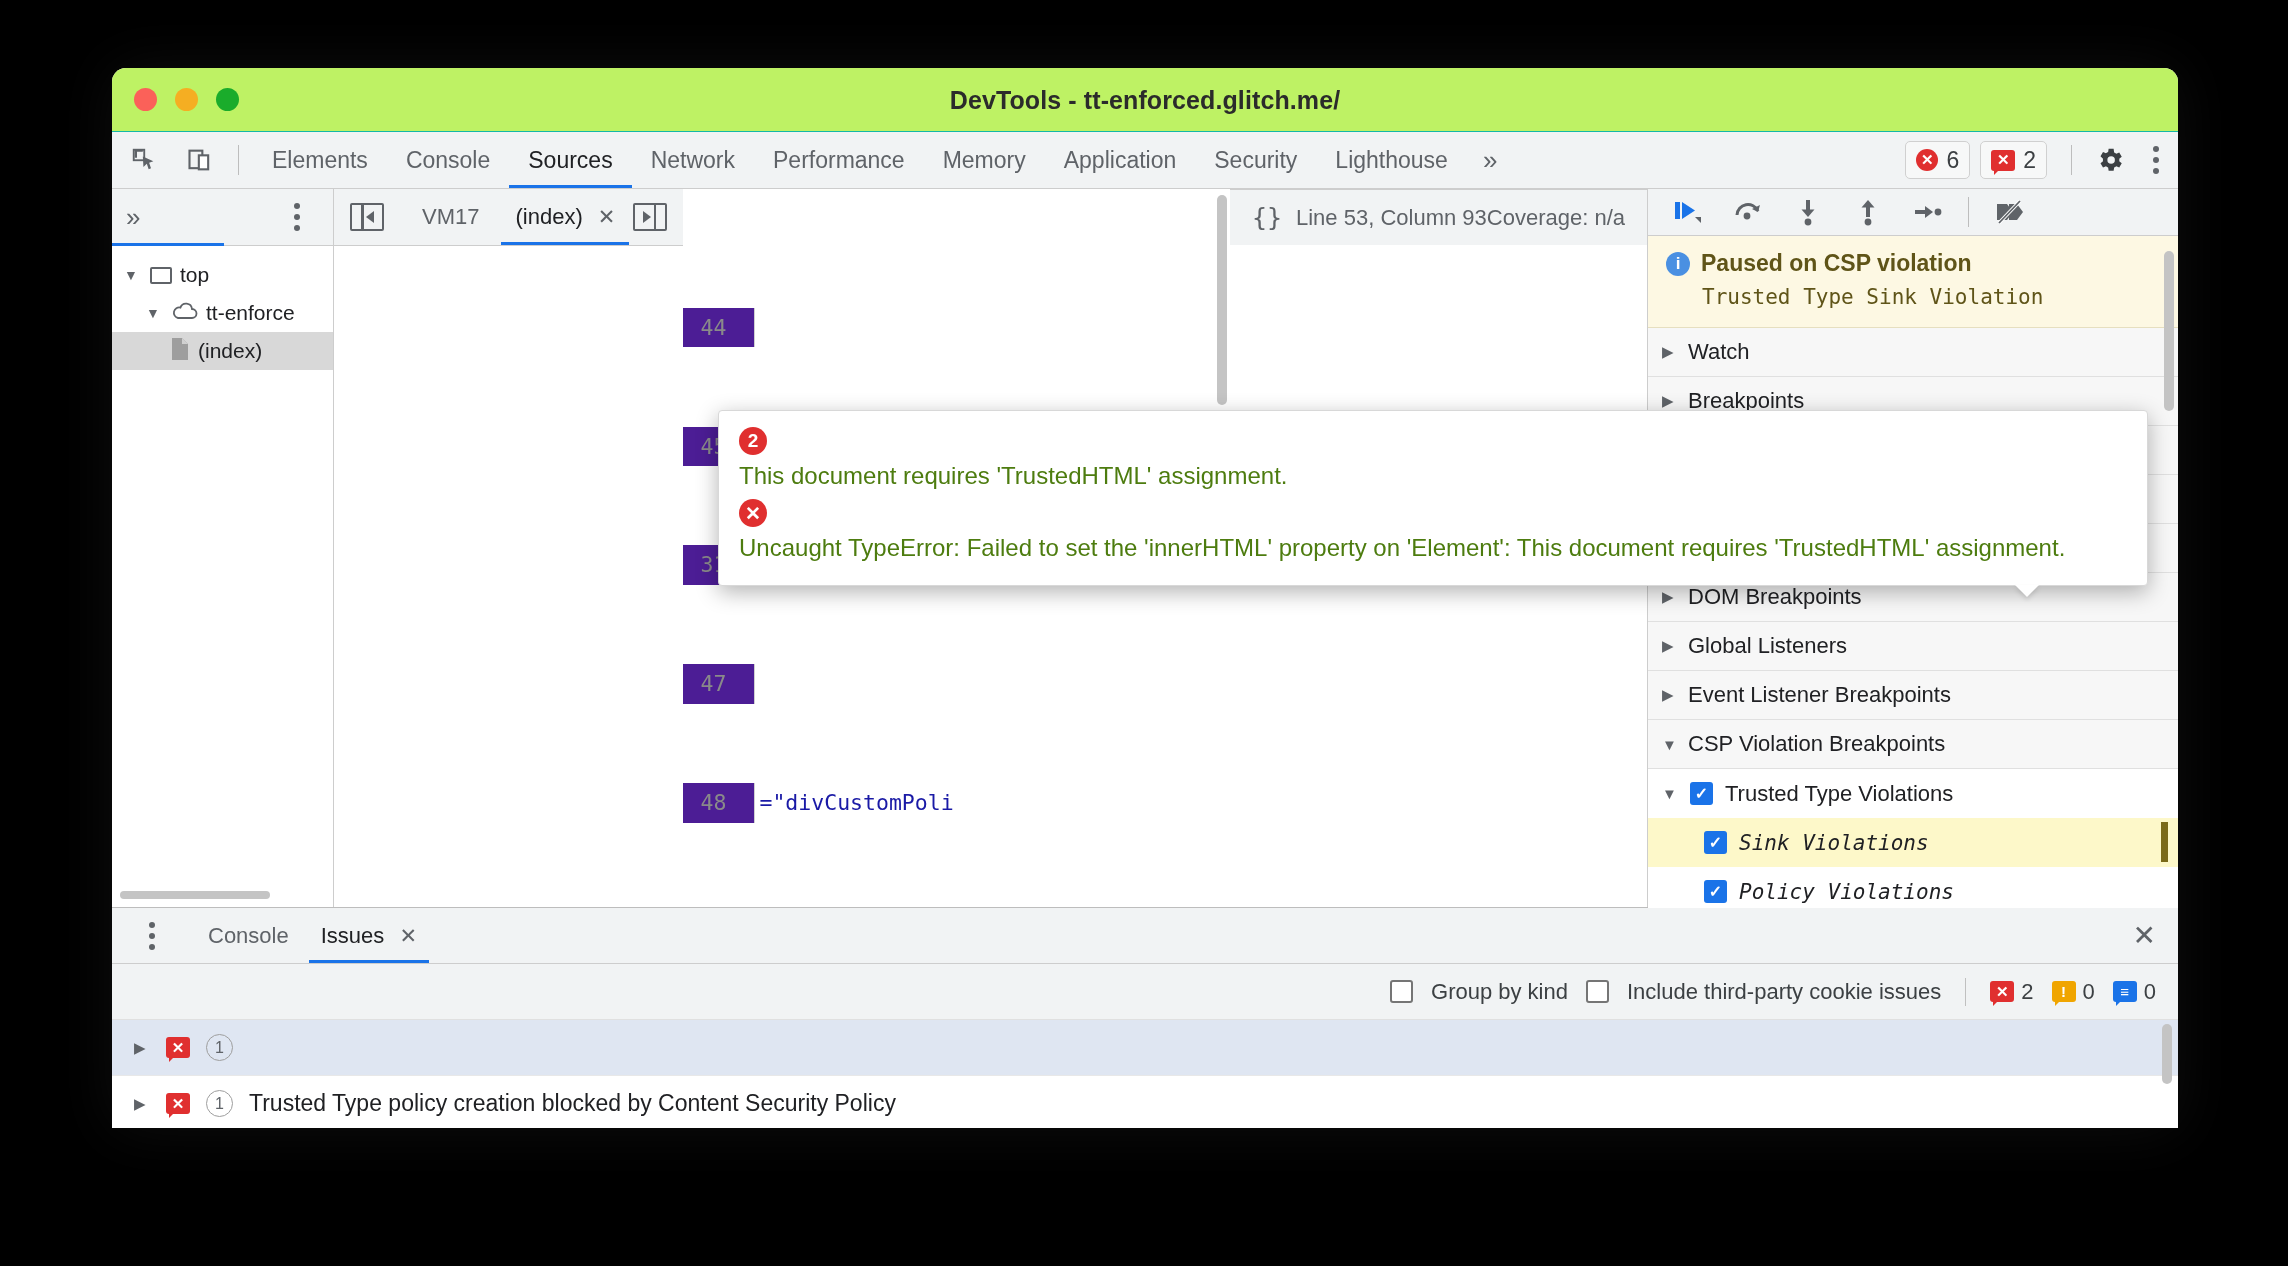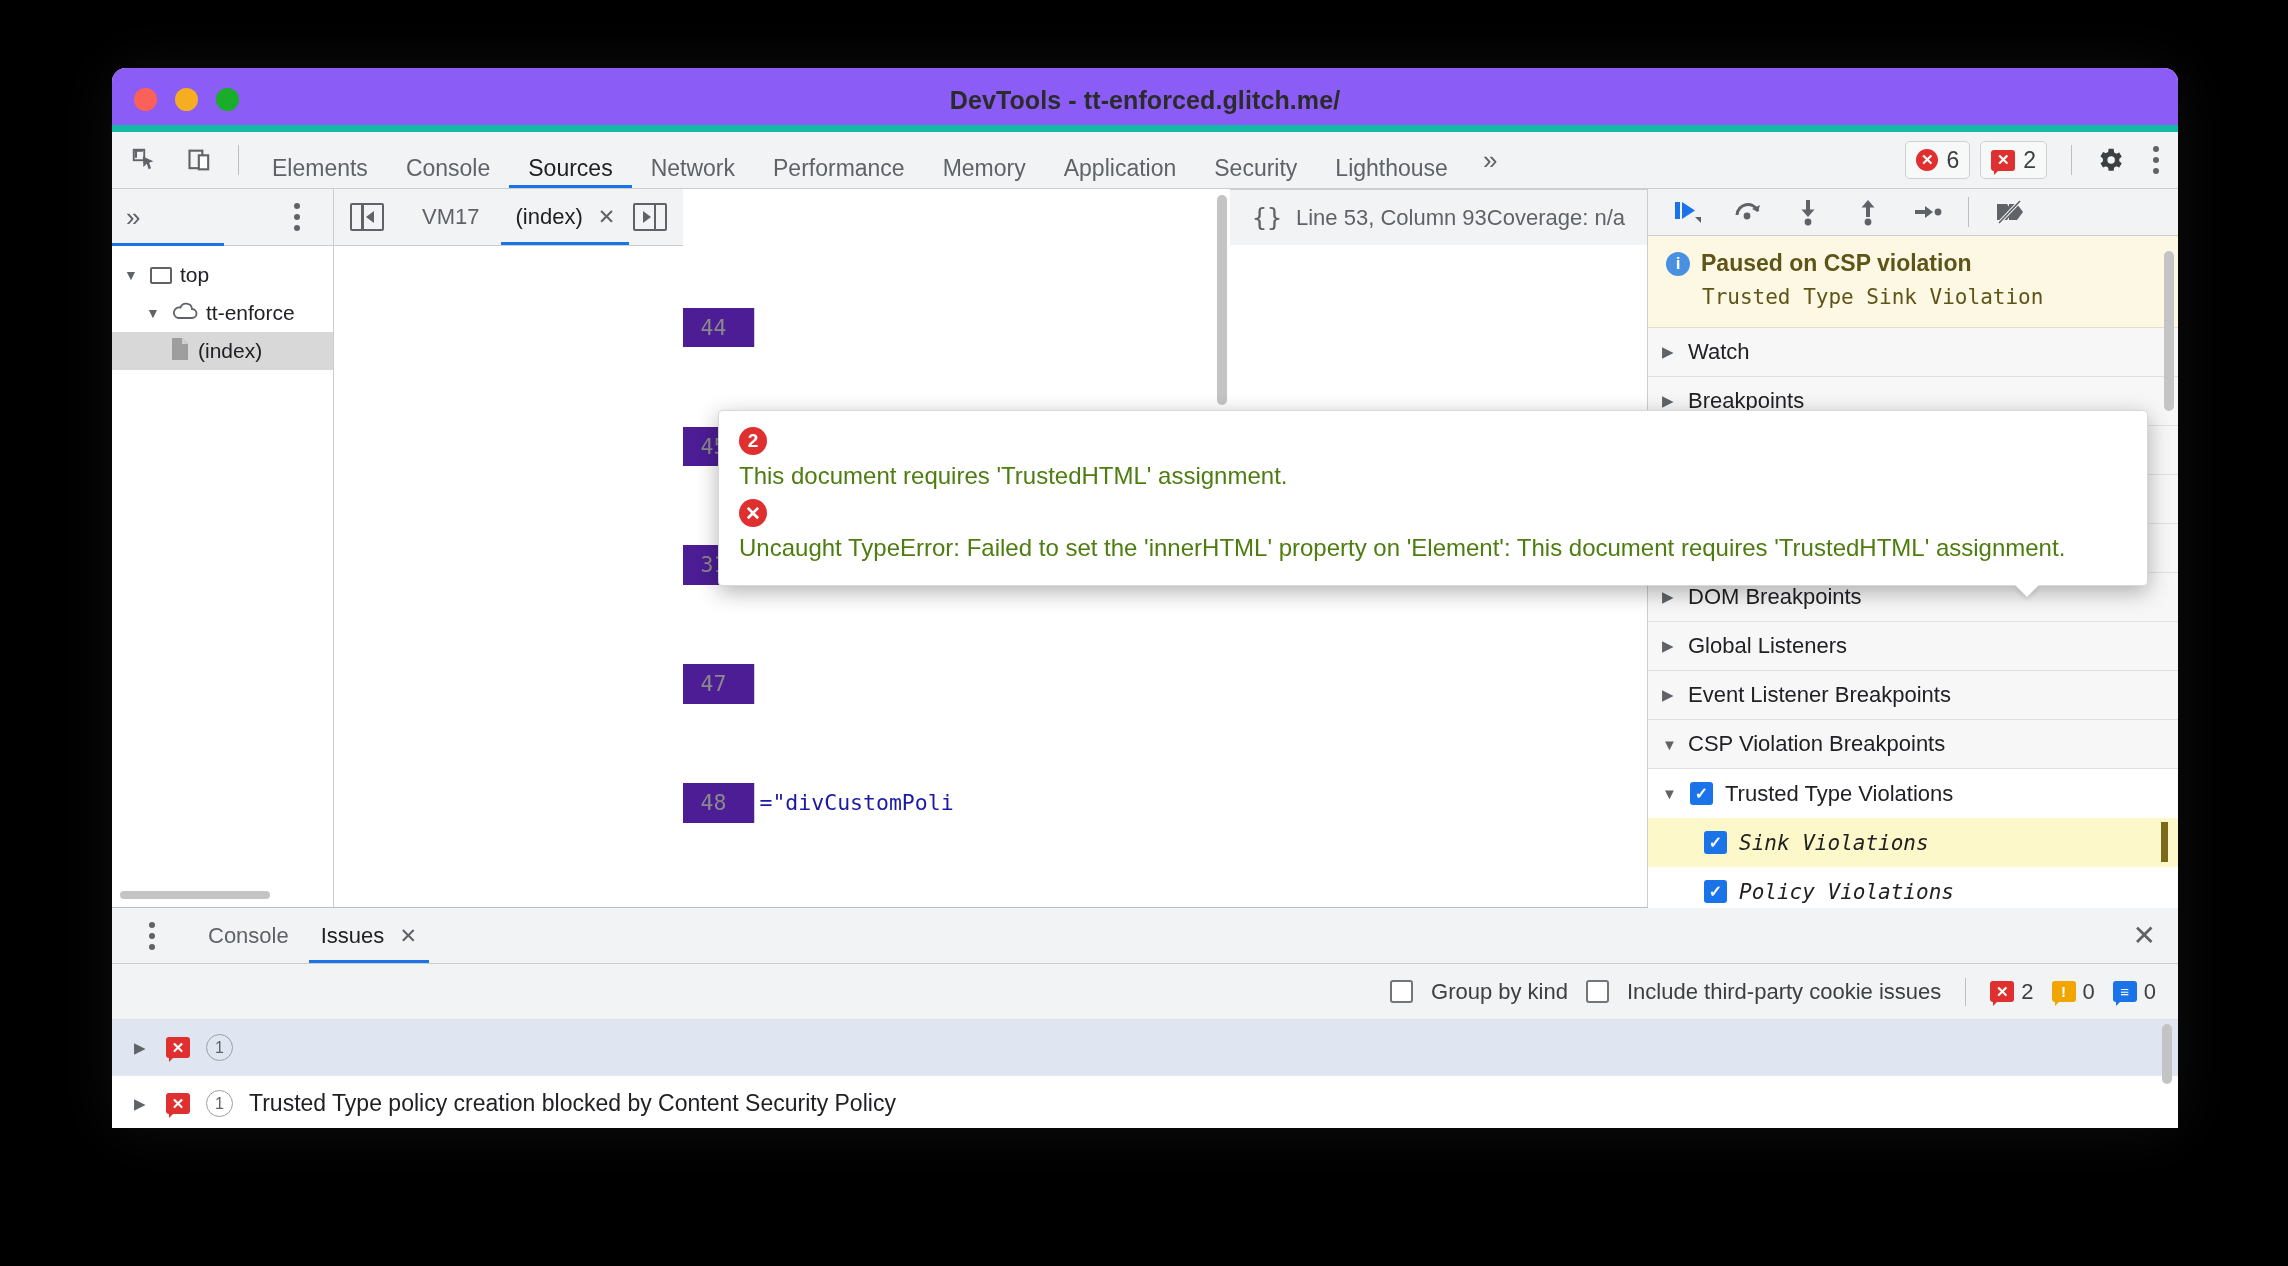--- a/index.html
+++ b/index.html
@@ -21,22 +21,22 @@
     background: #fff;
     border-radius: 14px 14px 0 0;
     overflow: hidden;
     box-shadow: 0 0 60px rgba(255,255,255,0.06);
   }
 
   
   .titlebar {
     position: relative;
     height: 64px;
-    background: #8b5cf6;
-    border-bottom: 7px solid #14b8a6;
+    background: #bef264;
+    border-bottom: 1px solid #14b8a6;
   }
   .traffic { position: absolute; left: 22px; top: 20px; display: flex; gap: 18px; }
   .dot { width: 23px; height: 23px; border-radius: 50%; }
   .dot.red { background: #fb6159; }
   .dot.yellow { background: #f5ae22; }
   .dot.green { background: #1aac2b; }
   .win-title {
     position: absolute; left: 0; right: 0; top: 18px;
     text-align: center;
     font-size: 25px; font-weight: bold; color: #2b2b2b;
@@ -50,21 +50,21 @@
     background: #f1f3f4;
     border-bottom: 1px solid #cdcdcd;
     display: flex; align-items: center;
   }
   .tb-icon {
     width: 48px; height: 48px; margin-left: 8px;
     display: flex; align-items: center; justify-content: center;
   }
   .tb-sep { width: 1px; height: 30px; background: #bdbdbd; margin: 0 14px; }
   .tab {
-    padding: 8px 19px; height: 56px; line-height: 56px;
+    padding: 0 19px; height: 56px; line-height: 56px;
     font-size: 23px; color: #5f6368; white-space: nowrap;
     position: relative;
   }
   .tab.active { color: #202124; }
   .tab.active::after {
     content: ""; position: absolute; left: 0; right: 0; bottom: 0;
     height: 3px; background: #1a73e8;
   }
   .spacer { flex: 1; }
   .chev { font-size: 26px; color: #5f6368; padding: 0 16px; }

